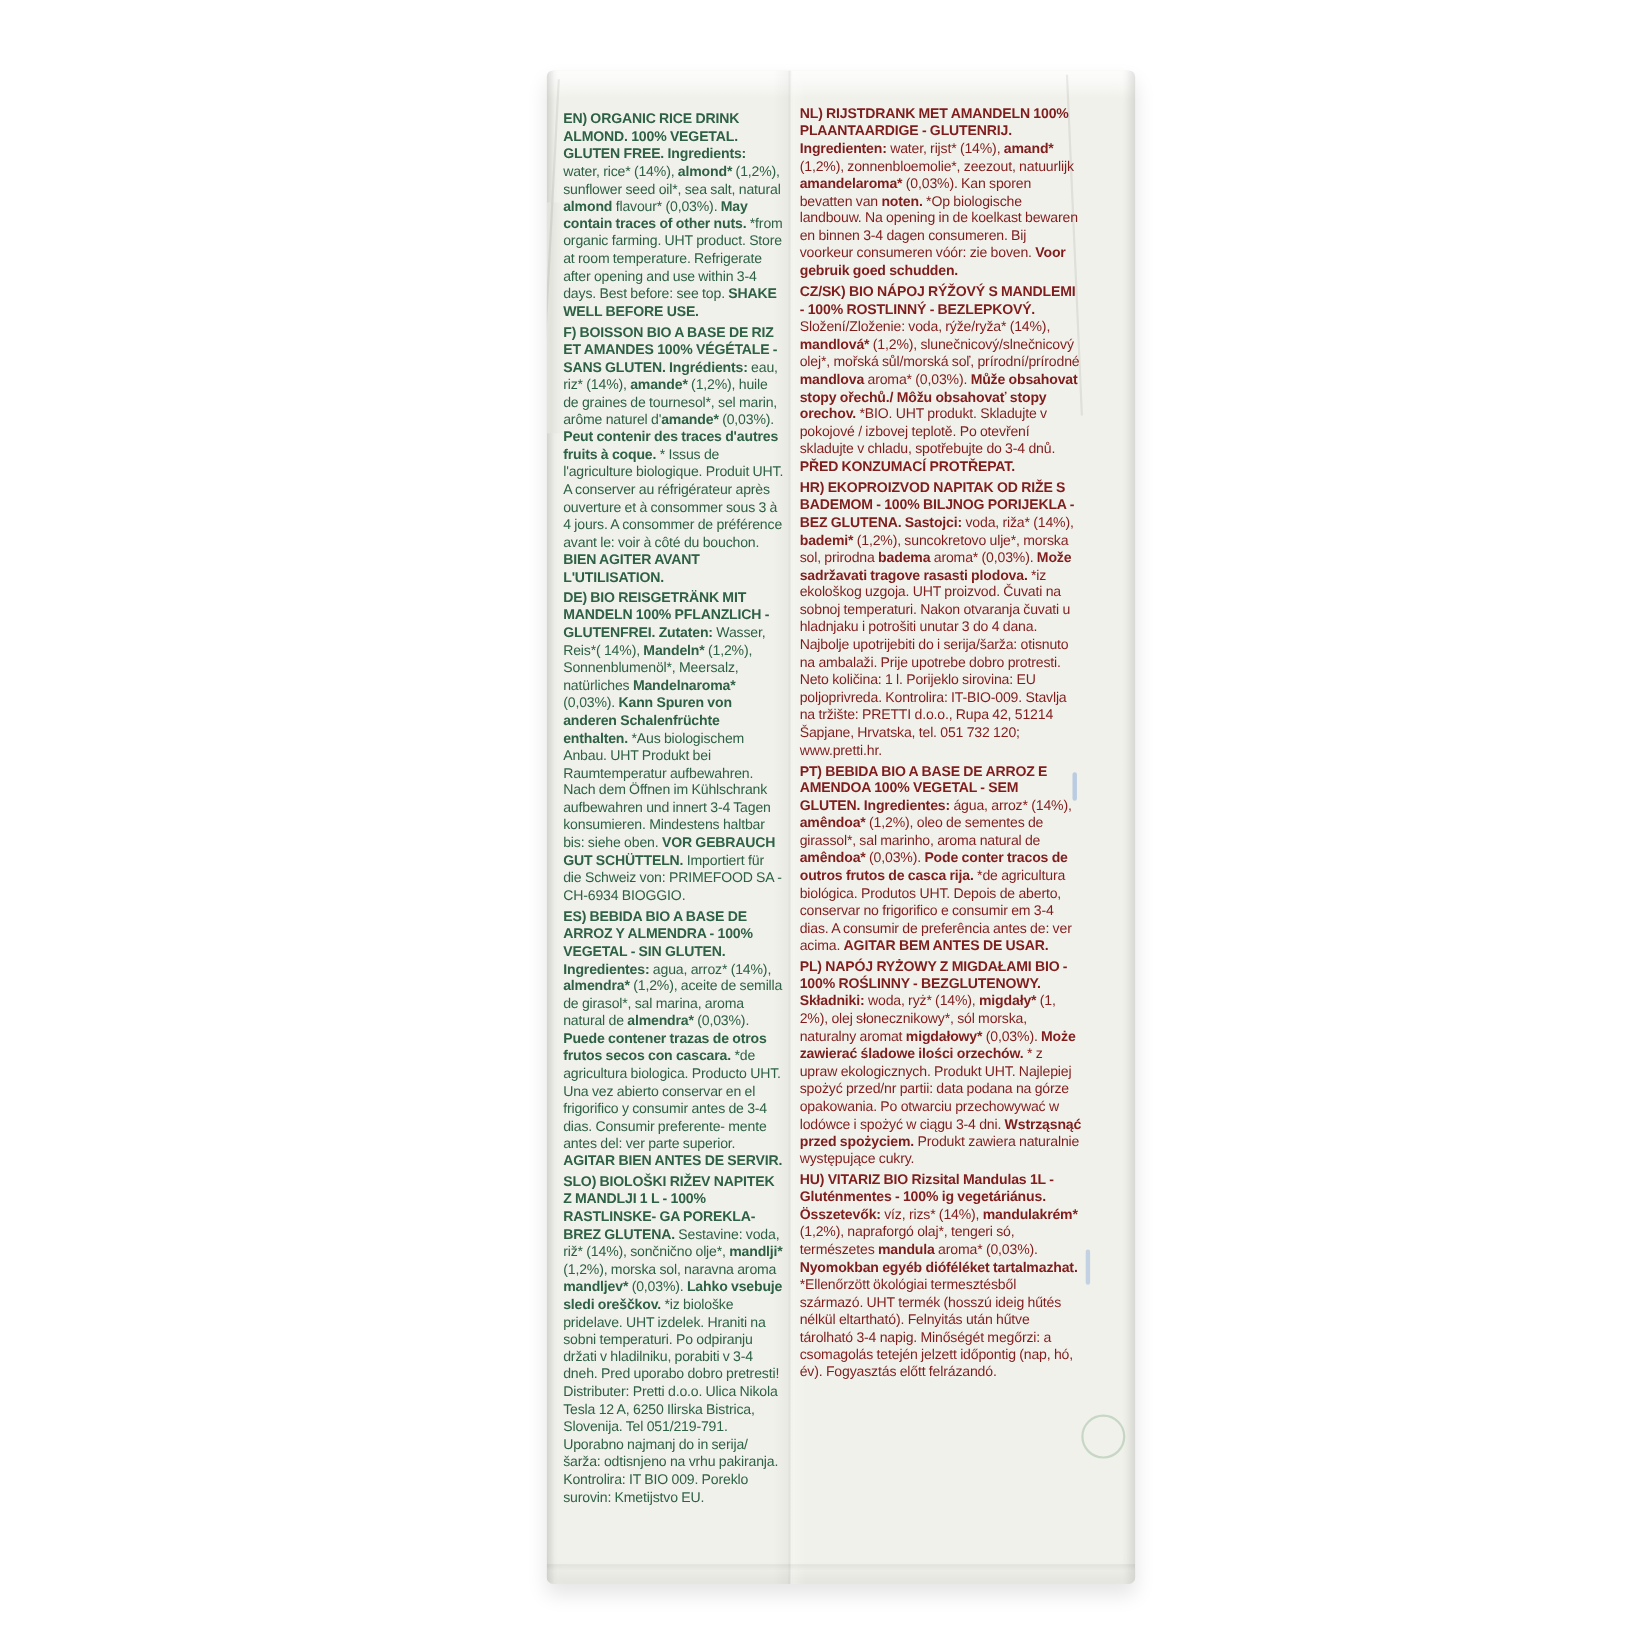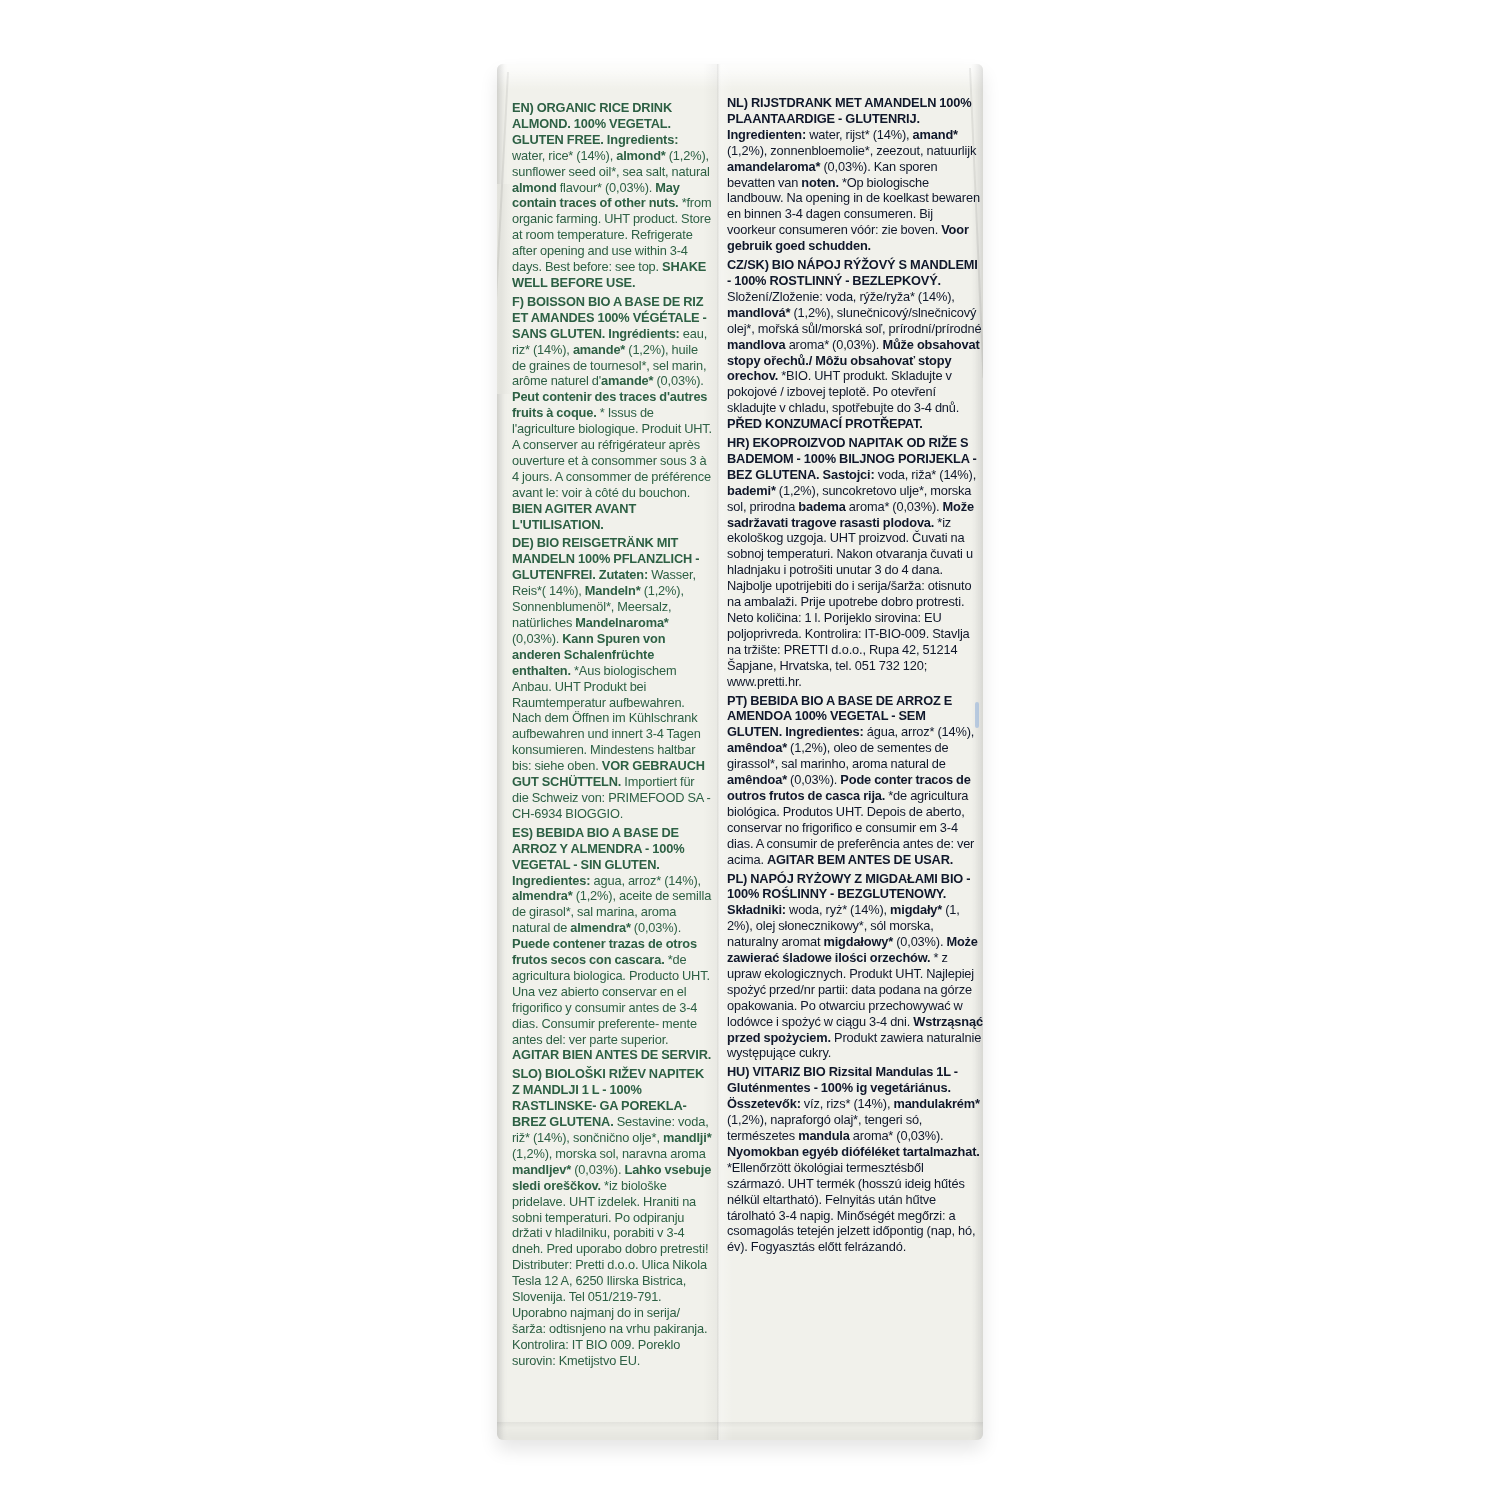--- a/index.html
+++ b/index.html
@@ -1,18 +1,18 @@
 <!DOCTYPE html>
 <html><head>
 <meta charset="utf-8">
 <style>
   html,body{margin:0;padding:0;background:#ffffff;}
   .page{position:relative;width:1500px;height:1500px;background:#ffffff;overflow:hidden;
         font-family:"Liberation Sans",sans-serif;}
-  .carton{position:absolute;left:497px;top:64px;width:486px;height:1376px;
+  .carton{position:absolute;left:497px;top:64px;width:535px;height:1376px;
           background:linear-gradient(90deg,#dfdfd9 0px,#ececе6 6px,#f1f1eb 30px,#f3f3ed 45%,#f0f0ea 60%,#ededе7 94%,#e2e2dc 100%);
           background-color:#f1f1eb;
           border-radius:6px;overflow:hidden;
           box-shadow:0 10px 18px rgba(0,0,0,0.10), inset 0 12px 16px rgba(255,255,255,0.55), inset 0 -10px 14px rgba(0,0,0,0.05);}
   .edge-left{position:absolute;left:0;top:0;bottom:0;width:10px;
              background:linear-gradient(90deg,rgba(0,0,0,0.13),rgba(0,0,0,0.02) 70%,transparent);}
   .edge-right{position:absolute;right:0;top:0;bottom:0;width:12px;
               background:linear-gradient(270deg,rgba(0,0,0,0.10),rgba(0,0,0,0.02) 70%,transparent);}
   .seam{position:absolute;left:220px;top:0;bottom:0;width:3px;
         background:linear-gradient(90deg,rgba(0,0,0,0.07),rgba(255,255,255,0.35));}
@@ -58,21 +58,21 @@
     <div class="blue-mark-2" style="background: rgb(157, 184, 220);"></div>
     <div class="green-dot-partial"></div>
 
     <div class="col col-left" style="color: rgb(45, 96, 68);">
         <p class="section"><span class="head">EN) ORGANIC RICE DRINK ALMOND. 100% VEGETAL. GLUTEN FREE. </span><span class="b">Ingredients:</span><span class="r"> water, rice* (14%), </span><span class="b">almond*</span><span class="r"> (1,2%), sunflower seed oil*, sea salt, natural </span><span class="b">almond</span><span class="r"> flavour* (0,03%). </span><span class="b">May contain traces of other nuts.</span><span class="r"> *from organic farming. UHT product. Store at room temperature. Refrigerate after opening and use within 3-4 days. Best before: see top. </span><span class="b">SHAKE WELL BEFORE USE.</span></p>
         <p class="section"><span class="head">F) BOISSON BIO A BASE DE RIZ ET AMANDES 100% VÉGÉTALE - SANS GLUTEN. </span><span class="b">Ingrédients:</span><span class="r"> eau, riz* (14%), </span><span class="b">amande*</span><span class="r"> (1,2%), huile de graines de tournesol*, sel marin, arôme naturel d'</span><span class="b">amande*</span><span class="r"> (0,03%). </span><span class="b">Peut contenir des traces d'autres fruits à coque.</span><span class="r"> * Issus de l'agriculture biologique. Produit UHT. A conserver au réfrigérateur après ouverture et à consommer sous 3 à 4 jours. A consommer de préférence avant le: voir à côté du bouchon. </span><span class="b">BIEN AGITER AVANT L'UTILISATION.</span></p>
         <p class="section"><span class="head">DE) BIO REISGETRÄNK MIT MANDELN 100% PFLANZLICH - GLUTENFREI. </span><span class="b">Zutaten:</span><span class="r"> Wasser, Reis*( 14%), </span><span class="b">Mandeln*</span><span class="r"> (1,2%), Sonnenblumenöl*, Meersalz, natürliches </span><span class="b">Mandelnaroma*</span><span class="r"> (0,03%). </span><span class="b">Kann Spuren von anderen Schalenfrüchte enthalten.</span><span class="r"> *Aus biologischem Anbau. UHT Produkt bei Raumtemperatur aufbewahren. Nach dem Öffnen im Kühlschrank aufbewahren und innert 3-4 Tagen konsumieren. Mindestens haltbar bis: siehe oben. </span><span class="b">VOR GEBRAUCH GUT SCHÜTTELN.</span><span class="r"> Importiert für die Schweiz von: PRIMEFOOD SA - CH-6934 BIOGGIO.</span></p>
         <p class="section"><span class="head">ES) BEBIDA BIO A BASE DE ARROZ Y ALMENDRA - 100% VEGETAL - SIN GLUTEN. </span><span class="b">Ingredientes:</span><span class="r"> agua, arroz* (14%), </span><span class="b">almendra*</span><span class="r"> (1,2%), aceite de semilla de girasol*, sal marina, aroma natural de </span><span class="b">almendra*</span><span class="r"> (0,03%). </span><span class="b">Puede contener trazas de otros frutos secos con cascara.</span><span class="r"> *de agricultura biologica. Producto UHT. Una vez abierto conservar en el frigorifico y consumir antes de 3-4 dias. Consumir preferente- mente antes del: ver parte superior. </span><span class="b">AGITAR BIEN ANTES DE SERVIR.</span></p>
         <p class="section"><span class="head">SLO) BIOLOŠKI RIŽEV NAPITEK Z MANDLJI 1 L - 100% RASTLINSKE- GA POREKLA-BREZ GLUTENA. </span><span class="r">Sestavine: voda, riž* (14%), sončnično olje*, </span><span class="b">mandlji*</span><span class="r"> (1,2%), morska sol, naravna aroma </span><span class="b">mandljev*</span><span class="r"> (0,03%). </span><span class="b">Lahko vsebuje sledi oreščkov.</span><span class="r"> *iz biološke pridelave. UHT izdelek. Hraniti na sobni temperaturi. Po odpiranju držati v hladilniku, porabiti v 3-4 dneh. Pred uporabo dobro pretresti! Distributer: Pretti d.o.o. Ulica Nikola Tesla 12 A, 6250 Ilirska Bistrica, Slovenija.  Tel 051/219-791. Uporabno najmanj do in serija/šarža: odtisnjeno na vrhu pakiranja. Kontrolira: IT BIO 009. Poreklo surovin: Kmetijstvo EU.</span></p>
       </div>
-    <div class="col col-right" style="color: #0f172a;">
+    <div class="col col-right" style="color: #7f1d1d;">
         <p class="section"><span class="head">NL) RIJSTDRANK MET AMANDELN 100% PLAANTAARDIGE - GLUTENRIJ. </span><span class="b">Ingredienten:</span><span class="r"> water, rijst* (14%), </span><span class="b">amand*</span><span class="r"> (1,2%), zonnenbloemolie*, zeezout, natuurlijk </span><span class="b">amandelaroma*</span><span class="r"> (0,03%). Kan sporen bevatten van </span><span class="b">noten.</span><span class="r"> *Op biologische landbouw. Na opening in de koelkast bewaren en binnen 3-4 dagen consumeren. Bij voorkeur consumeren vóór: zie boven. </span><span class="b">Voor gebruik goed schudden.</span></p>
         <p class="section"><span class="head">CZ/SK) BIO NÁPOJ RÝŽOVÝ S MANDLEMI - 100% ROSTLINNÝ - BEZLEPKOVÝ. </span><span class="r">Složení/Zloženie: voda, rýže/ryža* (14%), </span><span class="b">mandlová*</span><span class="r"> (1,2%), slunečnicový/slnečnicový olej*, mořská sůl/morská soľ, prírodní/prírodné </span><span class="b">mandlova</span><span class="r"> aroma* (0,03%). </span><span class="b">Může obsahovat stopy ořechů./ Môžu obsahovať stopy orechov.</span><span class="r"> *BIO. UHT produkt. Skladujte v pokojové / izbovej teplotě. Po otevření skladujte v chladu, spotřebujte do 3-4 dnů. </span><span class="b">PŘED KONZUMACÍ PROTŘEPAT.</span></p>
         <p class="section"><span class="head">HR) EKOPROIZVOD NAPITAK OD RIŽE S BADEMOM - 100% BILJNOG PORIJEKLA - BEZ GLUTENA. </span><span class="b">Sastojci:</span><span class="r"> voda, riža* (14%), </span><span class="b">bademi*</span><span class="r"> (1,2%), suncokretovo ulje*, morska sol, prirodna </span><span class="b">badema</span><span class="r"> aroma* (0,03%). </span><span class="b">Može sadržavati tragove rasasti plodova.</span><span class="r"> *iz ekološkog uzgoja. UHT proizvod. Čuvati na sobnoj temperaturi. Nakon otvaranja čuvati u hladnjaku i potrošiti unutar 3 do 4 dana. Najbolje upotrijebiti do i serija/šarža: otisnuto na ambalaži. Prije upotrebe dobro protresti. Neto količina: 1 l. Porijeklo sirovina: EU poljoprivreda. Kontrolira: IT-BIO-009. Stavlja na tržište: PRETTI d.o.o., Rupa 42, 51214 Šapjane, Hrvatska, tel. 051 732 120; www.pretti.hr.</span></p>
         <p class="section"><span class="head">PT) BEBIDA BIO A BASE DE ARROZ E AMENDOA 100% VEGETAL - SEM GLUTEN. </span><span class="b">Ingredientes:</span><span class="r"> água, arroz* (14%), </span><span class="b">amêndoa*</span><span class="r"> (1,2%), oleo de sementes de girassol*, sal marinho, aroma natural de </span><span class="b">amêndoa*</span><span class="r"> (0,03%). </span><span class="b">Pode conter tracos de outros frutos de casca rija.</span><span class="r"> *de agricultura biológica. Produtos UHT. Depois de aberto, conservar no frigorifico e consumir em 3-4 dias. A consumir de preferência antes de: ver acima. </span><span class="b">AGITAR BEM ANTES DE USAR.</span></p>
         <p class="section"><span class="head">PL) NAPÓJ RYŻOWY Z MIGDAŁAMI BIO - 100% ROŚLINNY - BEZGLUTENOWY. </span><span class="b">Składniki:</span><span class="r"> woda, ryż* (14%), </span><span class="b">migdały*</span><span class="r"> (1, 2%), olej słonecznikowy*, sól morska, naturalny aromat </span><span class="b">migdałowy*</span><span class="r"> (0,03%). </span><span class="b">Może zawierać śladowe ilości orzechów.</span><span class="r"> * z upraw ekologicznych. Produkt UHT. Najlepiej spożyć przed/nr partii: data podana na górze opakowania. Po otwarciu przechowywać w lodówce i spożyć w ciągu 3-4 dni. </span><span class="b">Wstrząsnąć przed spożyciem.</span><span class="r"> Produkt zawiera naturalnie występujące cukry.</span></p>
         <p class="section"><span class="head">HU) VITARIZ BIO Rizsital Mandulas 1L - Gluténmentes - 100% ig vegetáriánus. </span><span class="b">Összetevők:</span><span class="r"> víz, rizs* (14%), </span><span class="b">mandulakrém*</span><span class="r"> (1,2%), napraforgó olaj*, tengeri só, természetes </span><span class="b">mandula</span><span class="r"> aroma* (0,03%). </span><span class="b">Nyomokban egyéb dióféléket tartalmazhat.</span><span class="r"> *Ellenőrzött ökológiai termesztésből származó. UHT termék (hosszú ideig hűtés nélkül eltartható). Felnyitás után hűtve tárolható 3-4 napig. Minőségét megőrzi: a csomagolás tetején jelzett időpontig (nap, hó, év). Fogyasztás előtt felrázandó.</span></p>
       </div>
   </div>
 </div>
 

